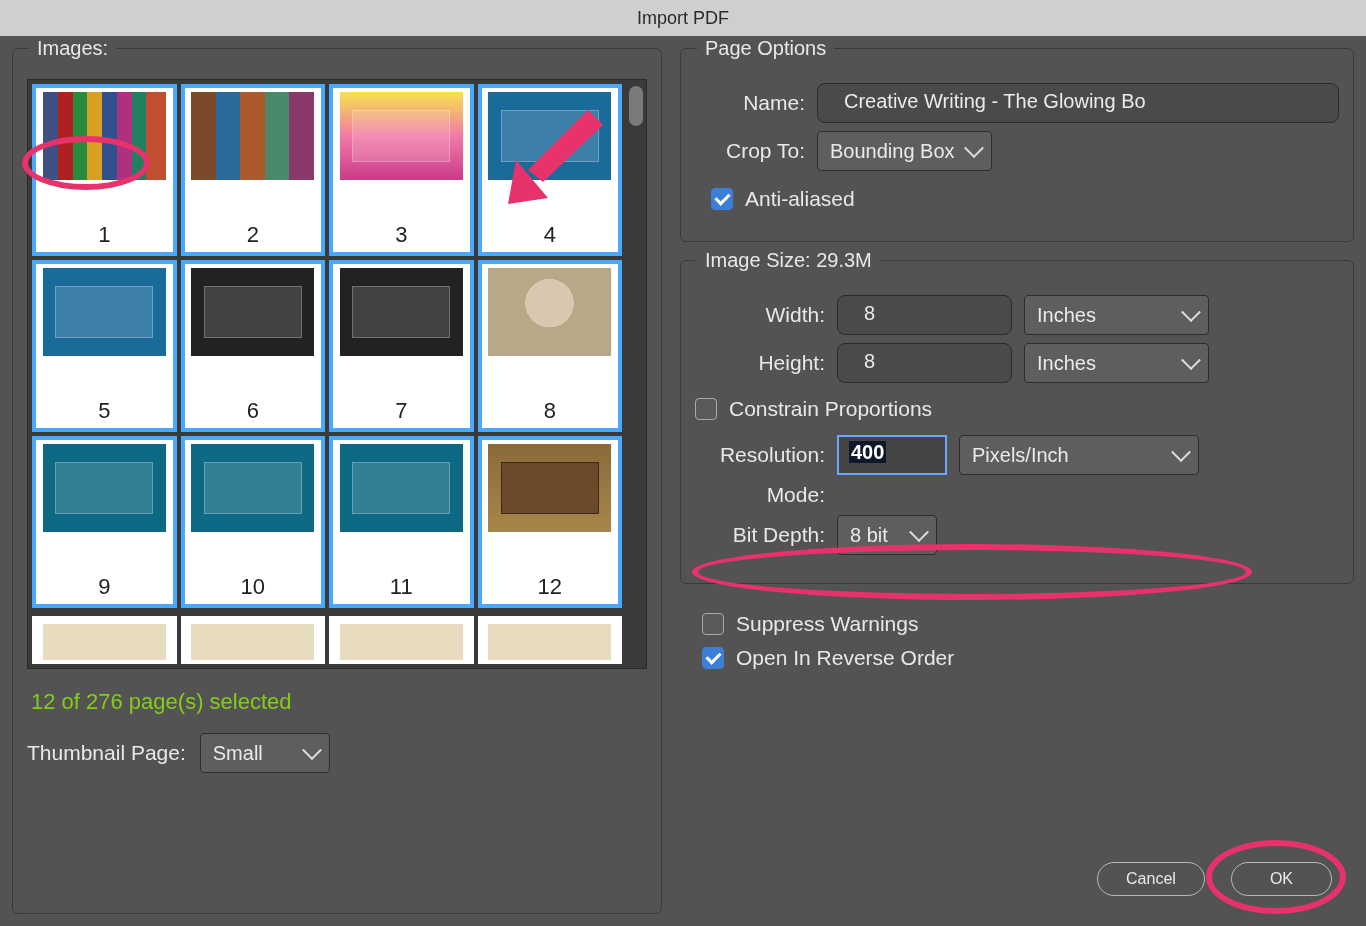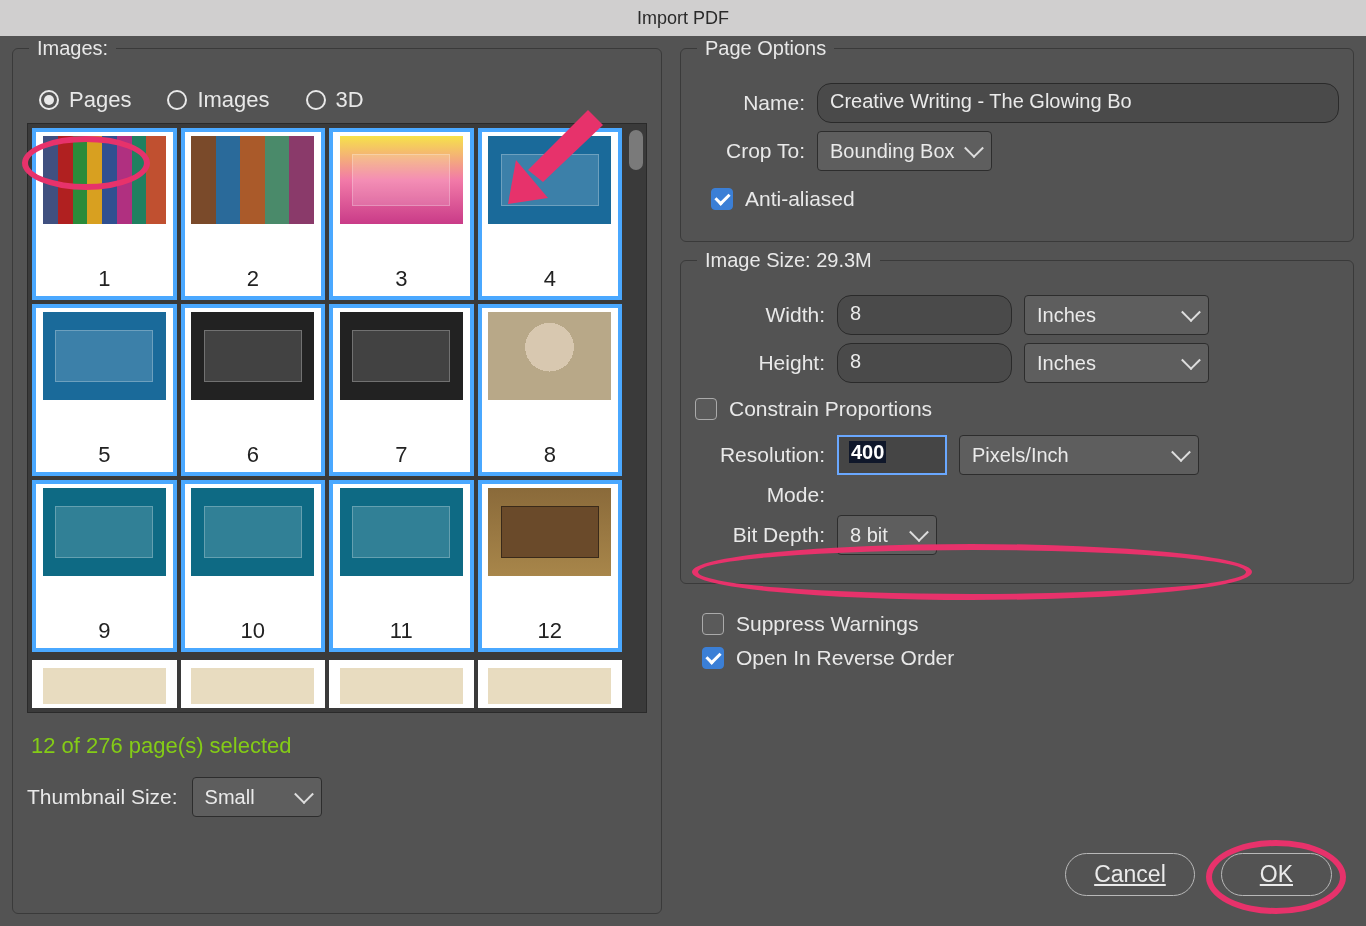--- a/index.html
+++ b/index.html
@@ -25,32 +25,32 @@
   .thumb .tn { width:90%; height:88px; margin-top:4px; background:#ccc; }
   .thumb .pn { font-size:22px; color:#222; margin-top:auto; margin-bottom:4px;}
   .partial-row .thumb { height:48px; overflow:hidden;}
   .partial-row .thumb .tn { height:36px; margin-top:4px;}
   
   .status-line { color:#84cc16; font-size:22px; margin:20px 0 18px 4px;}
   .row { display:flex; align-items:center; gap:14px; }
   .label { color:#e8e8e8; font-size:21px; text-align:right; }
   .dropdown { background:#5e5e5e; border:1px solid #2d2d2d; border-radius:4px; color:#eaeaea; font-size:20px; padding:6px 36px 6px 12px; position:relative; display:inline-flex; align-items:center; min-height:40px;}
   .dropdown::after { content:""; position:absolute; right:10px; top:50%; width:12px; height:12px; transform:translateY(-70%) rotate(45deg); border-right:2px solid #ddd; border-bottom:2px solid #ddd;}
-  .textfield { background:#4a4a4a; border:1px solid #2a2a2a; color:#eaeaea; font-size:20px; padding:6px 12px; min-height:40px; border-radius:14px;}
+  .textfield { background:#4a4a4a; border:1px solid #2a2a2a; color:#eaeaea; font-size:20px; padding:6px 26px; min-height:40px; border-radius:8px;}
   .check-row { display:flex; align-items:center; gap:12px; margin:10px 16px; }
   .checkbox { width:22px; height:22px; border:1.5px solid #aaa; border-radius:4px; background:#5a5a5a; display:flex; align-items:center; justify-content:center;}
   .checkbox.checked { background:#3b7fd6; border-color:#3b7fd6;}
   .checkbox.checked::after { content:""; width:6px; height:11px; border-right:3px solid #fff; border-bottom:3px solid #fff; transform:rotate(45deg) translate(-1px,-1px);}
   .check-row .lbl { font-size:21px; color:#e8e8e8;}
   
   .form-row { display:flex; align-items:center; gap:12px; margin:8px 0;}
   .form-row .label { width:130px; }
   .page-options .form-row .label { width:110px; }
   
-  .btn { border:1.5px solid #b8b8b8; color:#eaeaea; font-size:23px; padding:7px 28px; border-radius:24px; background:transparent; cursor:pointer;text-decoration:underline;}
+  .btn { border:1.5px solid #b8b8b8; color:#eaeaea; font-size:16px; padding:7px 28px; border-radius:24px; background:transparent; cursor:pointer;}
   .btn-row { position:absolute; right:34px; bottom:30px; display:flex; gap:26px;}
   
   .anno { position:absolute; pointer-events:none; }
   .anno-pages-circle { left:22px; top:100px; width:128px; height:54px; border:6px solid #e7326b; border-radius:50%;}
   .anno-res-ellipse { left:692px; top:508px; width:560px; height:56px; border:6px solid #e7326b; border-radius:50% / 50%;}
   .anno-ok-ellipse { right:20px; bottom:12px; width:140px; height:74px; border:6px solid #e7326b; border-radius:50%;}
   .arrow-svg { position:absolute; left:488px; top:64px; }
   
   .tn.books { background: linear-gradient(90deg,#405080 0 12%, #b02020 12% 24%, #2a8b3a 24% 36%, #d8a020 36% 48%, #305090 48% 60%, #b03080 60% 72%, #208060 72% 84%, #c05030 84% 100%); }
   .tn.books2 { background: linear-gradient(90deg,#7a4a2a 0 20%, #2a6a9a 20% 40%, #aa5a2a 40% 60%, #4a8a6a 60% 80%, #8a3a6a 80% 100%); }
@@ -70,34 +70,20 @@
 
 <div class="titlebar">
   <span>Import PDF</span>
 </div>
 
 <div class="body">
 
   <div class="left fieldset">
     <div class="legend">Images:</div>
 
-    <div class="radio-row">
-      <div class="radio selected">
-        <span class="dot"></span>
-        <span>Pages</span>
-      </div>
-      <div class="radio">
-        <span class="dot"></span>
-        <span>Images</span>
-      </div>
-      <div class="radio">
-        <span class="dot"></span>
-        <span>3D</span>
-      </div>
-    </div>
 
     <div class="grid-wrap">
       <div class="grid">
         <div class="thumb">
             <div class="tn books"></div>
             <span class="pn">1</span>
           </div>
         <div class="thumb">
             <div class="tn books2"></div>
             <span class="pn">2</span>
@@ -175,21 +161,21 @@
             <div class="tn parch"></div>
           </div>
       </div>
       <div class="scrollbar-track"></div>
       <div class="scrollbar-thumb"></div>
     </div>
 
     <div class="status-line">12 of 276 page(s) selected</div>
 
     <div class="row">
-      <span class="label" style="width:auto;">Thumbnail Size:</span>
+      <span class="label" style="width:auto;">Thumbnail Page:</span>
       <div class="dropdown" style="width:130px;">
         <span>Small</span>
       </div>
     </div>
   </div>
 
   <div class="right-col">
     <div class="fieldset page-options" style="padding-bottom:20px;">
       <div class="legend">Page Options</div>
       <div class="form-row">

